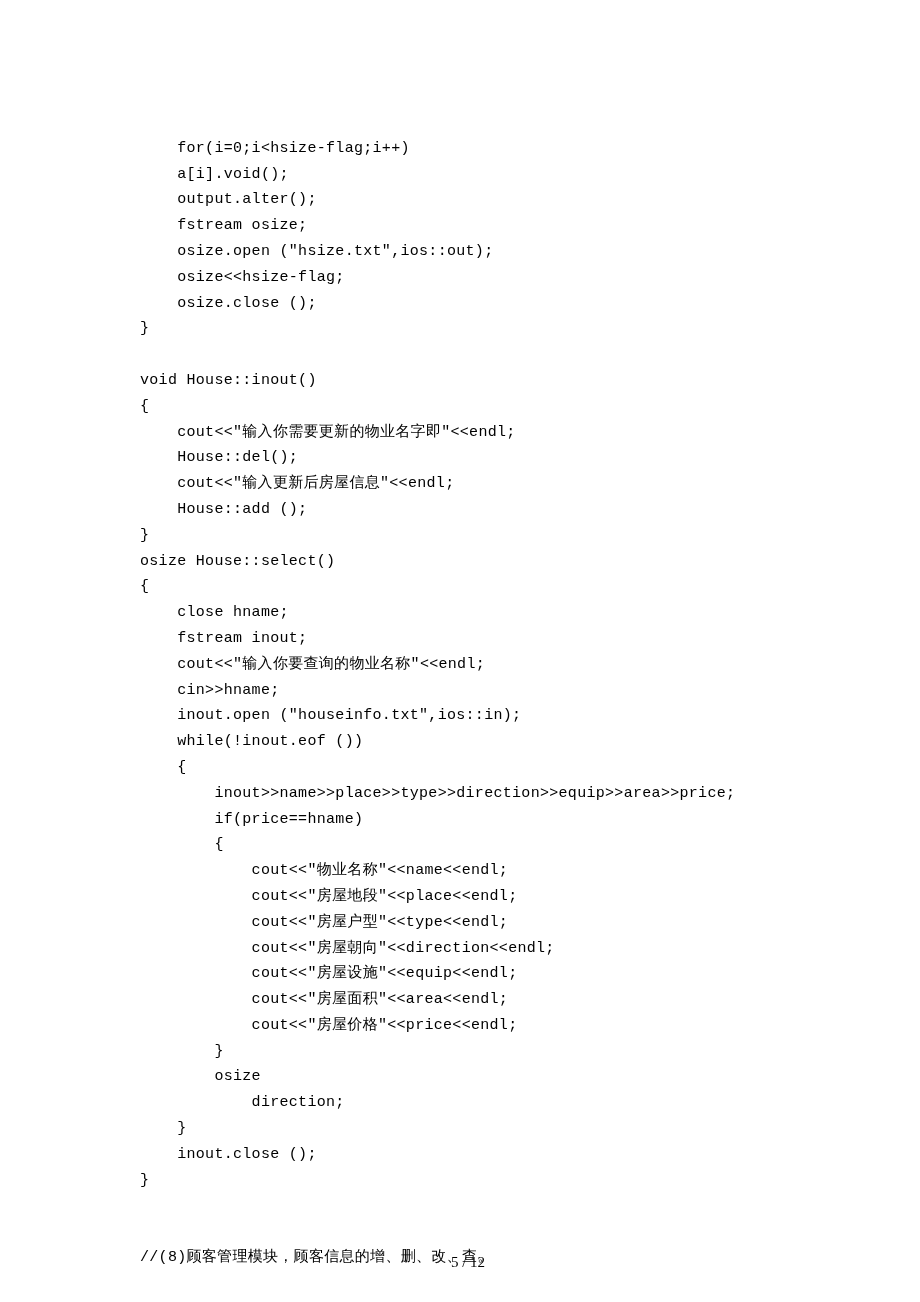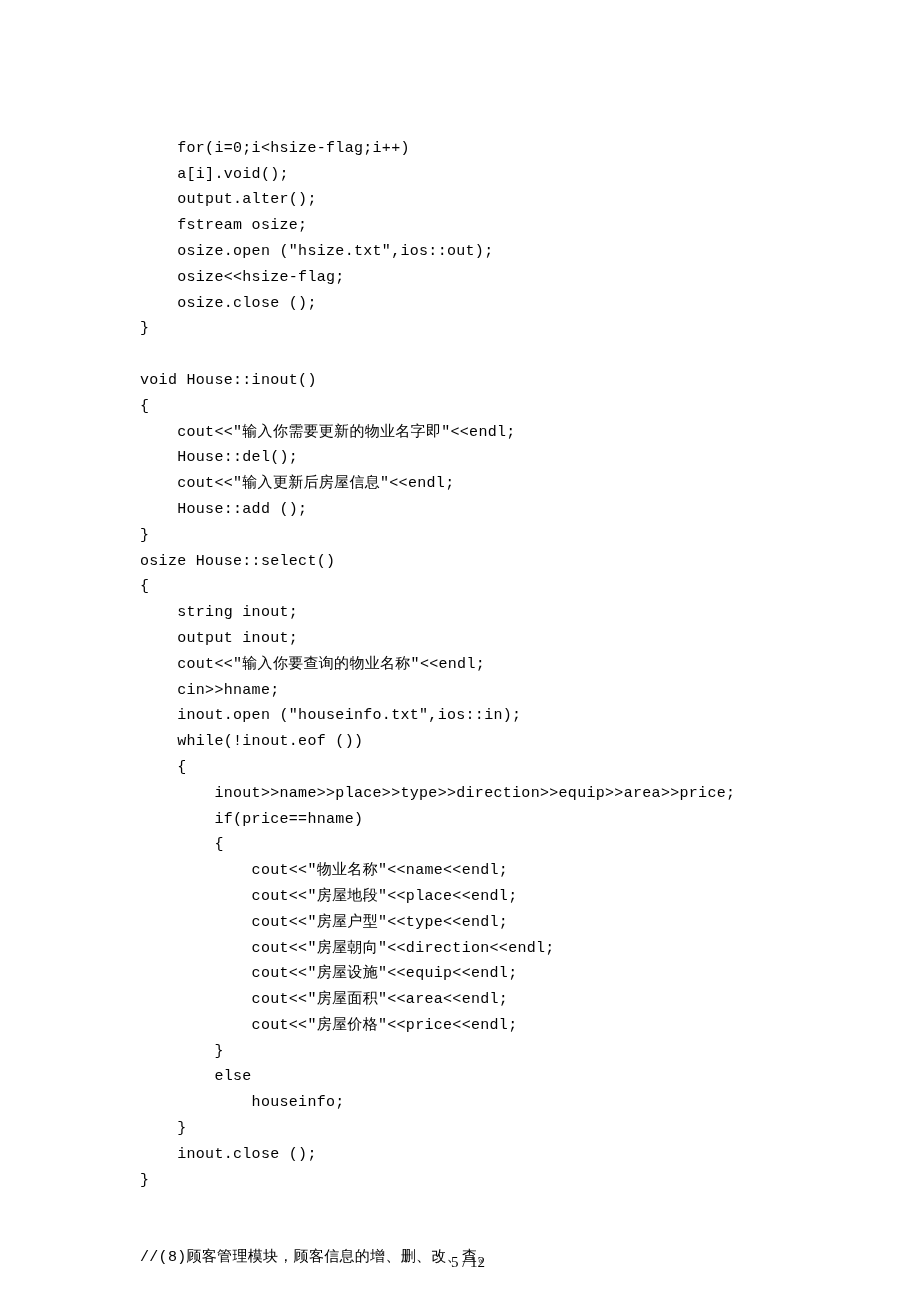--- a/index.html
+++ b/index.html
@@ -51,40 +51,40 @@
 <span></span>
 <span>void House::inout()</span>
 <span>{</span>
 <span>    cout&lt;&lt;"输入你需要更新的物业名字即"&lt;&lt;endl;</span>
 <span>    House::del();</span>
 <span>    cout&lt;&lt;"输入更新后房屋信息"&lt;&lt;endl;</span>
 <span>    House::add ();</span>
 <span>}</span>
 <span>osize House::select()</span>
 <span>{</span>
-<span>    string inout;</span>
-<span>    output inout;</span>
+<span>    close hname;</span>
+<span>    fstream inout;</span>
 <span>    cout&lt;&lt;"输入你要查询的物业名称"&lt;&lt;endl;</span>
 <span>    cin&gt;&gt;hname;</span>
 <span>    inout.open ("houseinfo.txt",ios::in);</span>
 <span>    while(!inout.eof ())</span>
 <span>    {</span>
 <span>        inout&gt;&gt;name&gt;&gt;place&gt;&gt;type&gt;&gt;direction&gt;&gt;equip&gt;&gt;area&gt;&gt;price;</span>
 <span>        if(price==hname)</span>
 <span>        {</span>
 <span>            cout&lt;&lt;"物业名称"&lt;&lt;name&lt;&lt;endl;</span>
 <span>            cout&lt;&lt;"房屋地段"&lt;&lt;place&lt;&lt;endl;</span>
 <span>            cout&lt;&lt;"房屋户型"&lt;&lt;type&lt;&lt;endl;</span>
 <span>            cout&lt;&lt;"房屋朝向"&lt;&lt;direction&lt;&lt;endl;</span>
 <span>            cout&lt;&lt;"房屋设施"&lt;&lt;equip&lt;&lt;endl;</span>
 <span>            cout&lt;&lt;"房屋面积"&lt;&lt;area&lt;&lt;endl;</span>
 <span>            cout&lt;&lt;"房屋价格"&lt;&lt;price&lt;&lt;endl;</span>
 <span>        }</span>
-<span>        else</span>
-<span>            houseinfo;</span>
+<span>        osize</span>
+<span>            direction;</span>
 <span>    }</span>
 <span>    inout.close ();</span>
 <span>}</span>
 <span></span>
 <span></span>
 <span>//(8)顾客管理模块，顾客信息的增、删、改、查。</span>
 </div>
   <div class="footer">5 / 12</div>
 </div>
 

